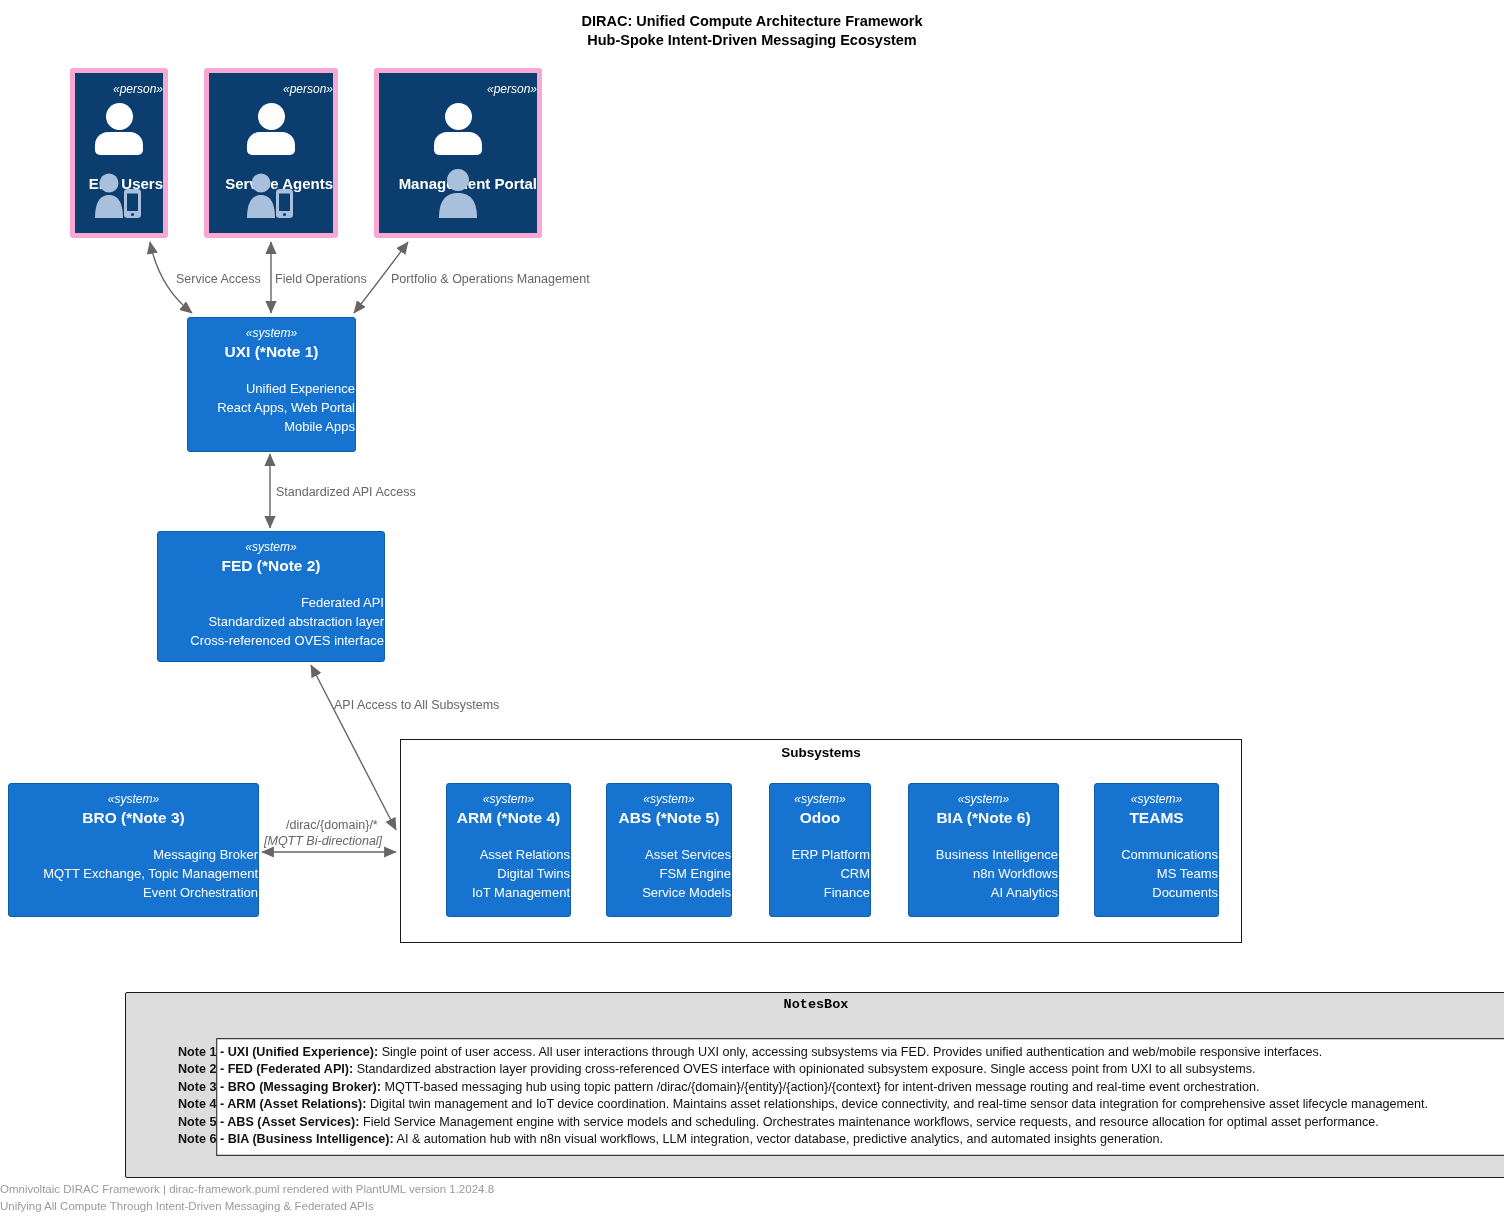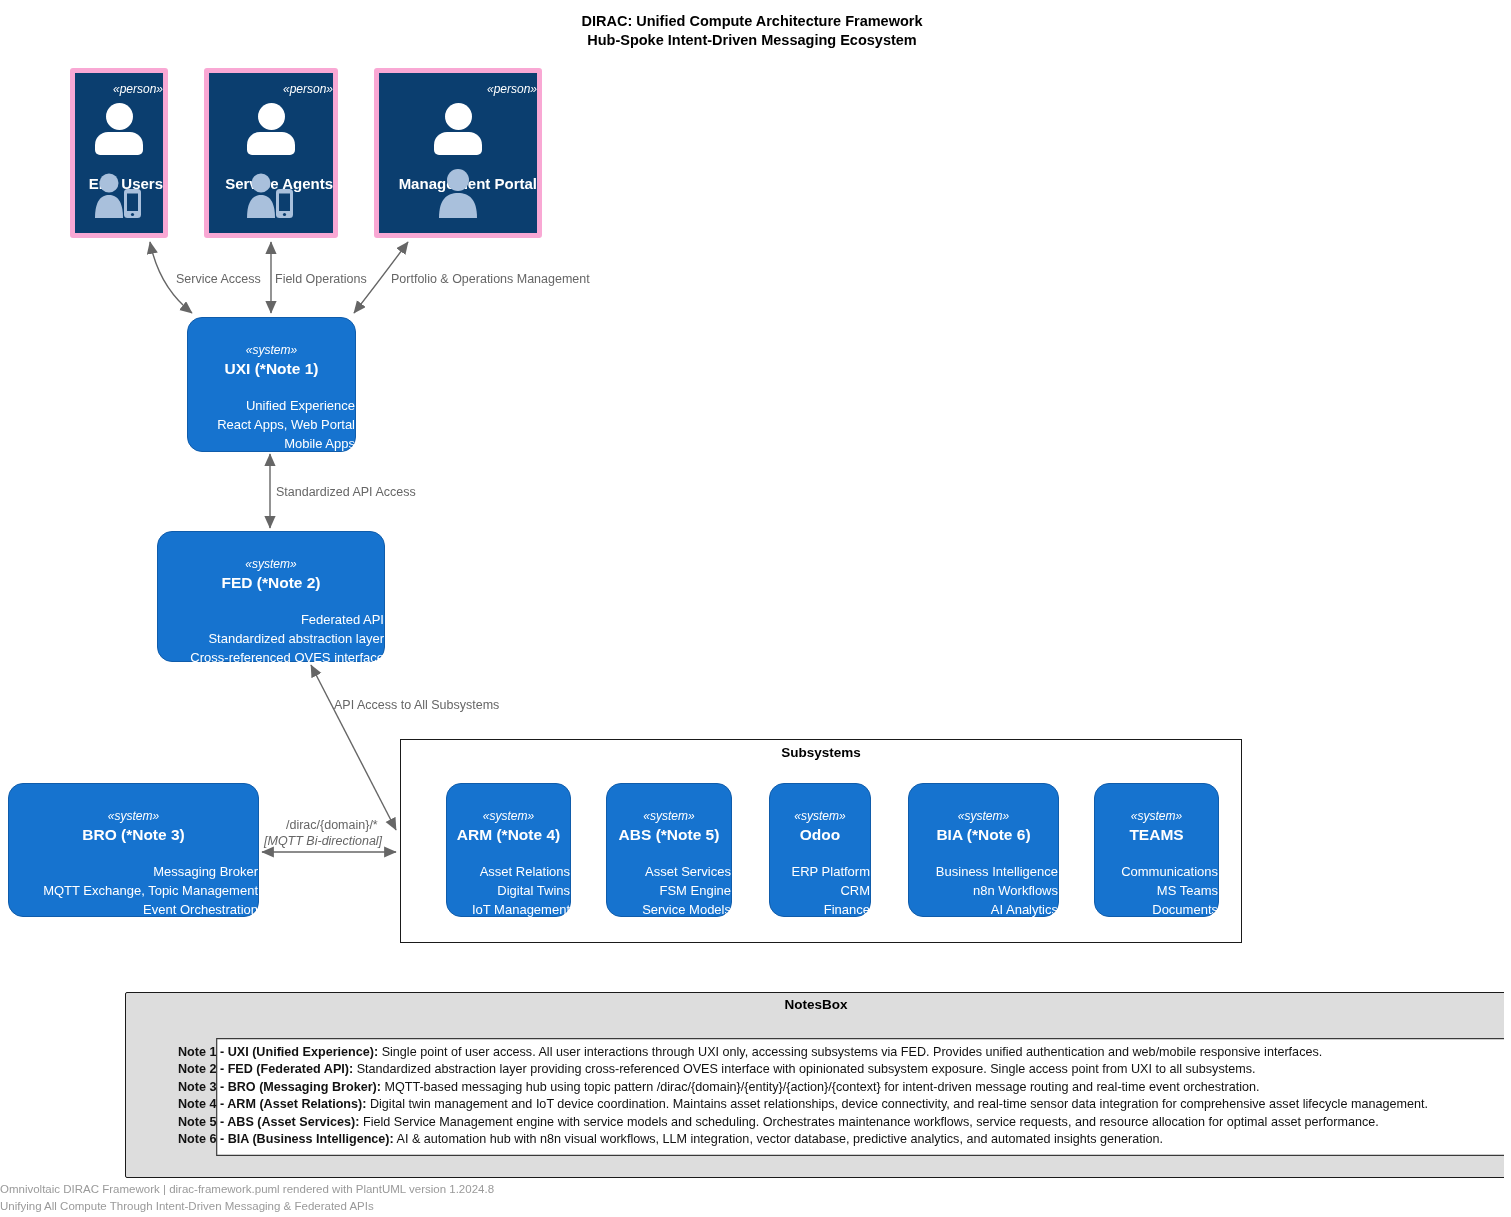--- a/index.html
+++ b/index.html
@@ -21,22 +21,22 @@
   .person .stereo { font-style:italic; font-size:12px; margin-top:9px; }
   .avatar { margin:7px auto 3px; width:48px; }
   .avatar .head { width:27px; height:27px; background:#fff; border-radius:50%; margin:0 auto 2px; }
   .avatar .torso { width:48px; height:23px; background:#fff; border-radius:13px 13px 5px 5px; }
   .person .pname { font-size:15px; font-weight:bold; margin-top:20px; white-space:nowrap; }
   .sprite { position:absolute; bottom:11px; left:0; width:100%; text-align:center; }
 
   
   .sys {
     position:absolute; background:var(--system-box,#1673CF);
-    border:1px solid #0f5cab; border-radius:15px; color:#fff; text-align:center;
-    box-sizing:border-box; padding-top:24px;
+    border:1px solid #0f5cab; border-radius:3px; color:#fff; text-align:center;
+    box-sizing:border-box; padding-top:7px;
   }
   .sys .stereo { font-style:italic; font-size:12px; line-height:17px; }
   .sys .sysname { font-size:15.5px; font-weight:bold; line-height:20px; margin-bottom:17px; white-space:nowrap; }
   .sys .bodyline { font-size:13px; line-height:19px; white-space:nowrap;text-align:right; }
 
   
   .elabel {
     position:absolute; color:var(--edge-label,#666666); font-size:12.5px;
     font-weight:normal; white-space:nowrap;
   }
@@ -46,21 +46,21 @@
   .subsys-box {
     position:absolute; border:1.4px solid #1a1a1a; background:#fff; box-sizing:border-box;
   }
   .subsys-title { position:absolute; width:100%; text-align:center; top:5px; font-size:13.5px; font-weight:bold; color:#000; }
 
   
   .notesbox {
     position:absolute; background:var(--notesbox-bg,#DDDDDD);
     border:1.6px solid #1a1a1a; border-radius:2px; box-sizing:border-box;
   }
-  .notesbox-title { position:absolute; width:100%; text-align:center; top:4px; font-size:13.5px; font-weight:bold; color:#000; }
+  .notesbox-title { position:absolute; width:100%; text-align:center; top:4px; font-size:13.5px; font-weight:bold; color:#000;font-family:Liberation Mono, monospace; }
   .note { position:absolute;padding-left:46px; }
   .note .ntext {
     position:absolute; left:8px; top:6px; right:22px;
     font-size:12.6px; color:#111; line-height:17.4px; white-space:nowrap;
   }
   .note .ntext b { font-weight:bold; }
 
   .footer { position:absolute; left:0; width:100%; text-align:left; color:#9a9a9a; font-size:11.5px; line-height:17px; }
 </style>
 </head>

